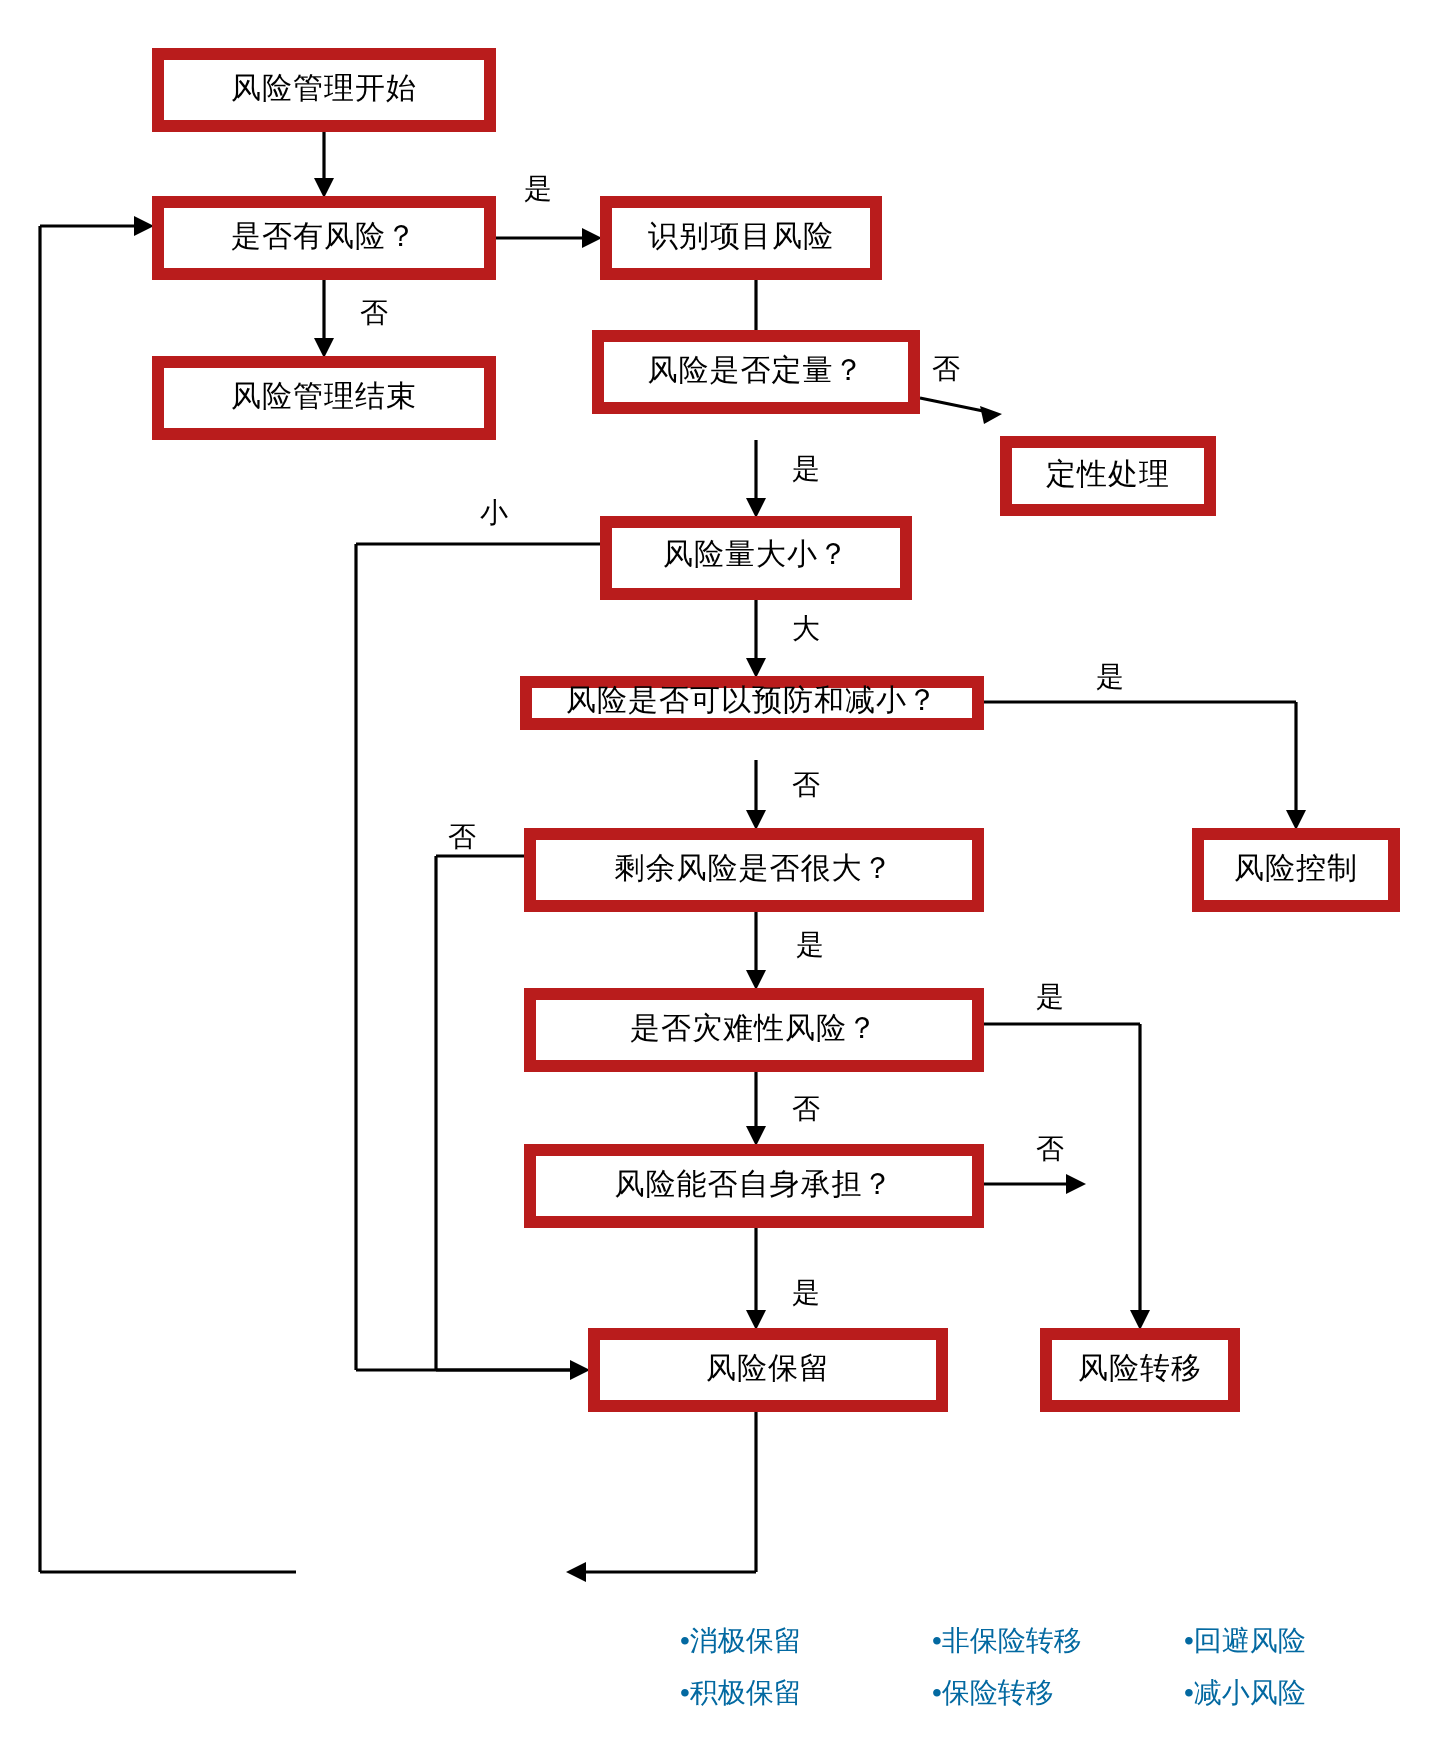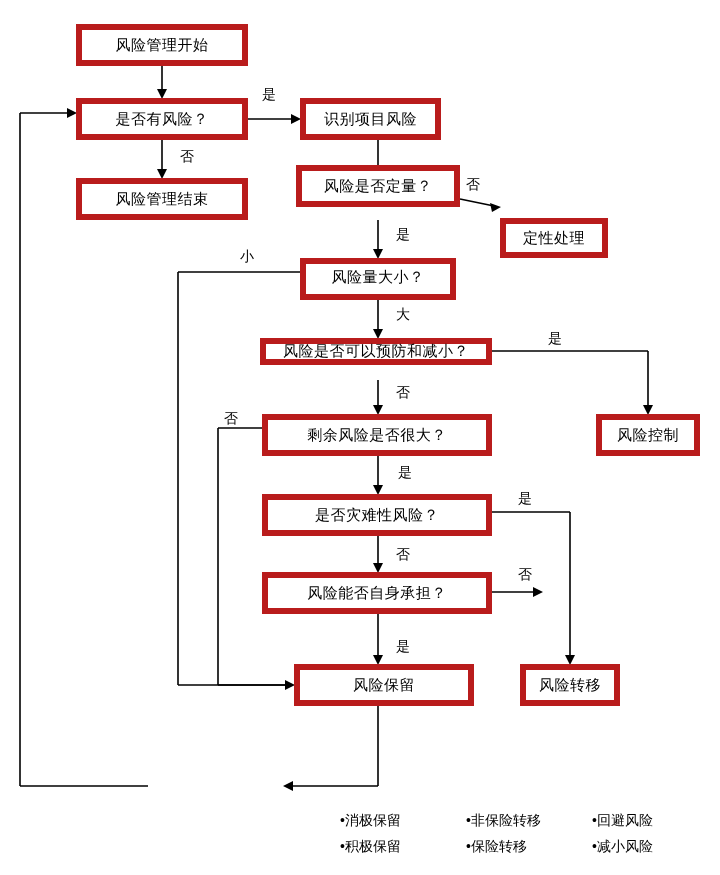--- a/index.html
+++ b/index.html
@@ -35,21 +35,21 @@
     position: absolute;
     font-size: 14px;
     color: #000000;
     z-index: 4;
     background: transparent;
     white-space: nowrap;
   }
   .bullets {
     position: absolute;
     font-size: 14px;
-    color: #000000;
+    color: #0369a1;
     z-index: 3;
     white-space: nowrap;
   }
   .bullets .row {
     display: flex;
     gap: 22px;
     margin-bottom: 8px;
   }
   .bullets .cell {
     width: 104px;

